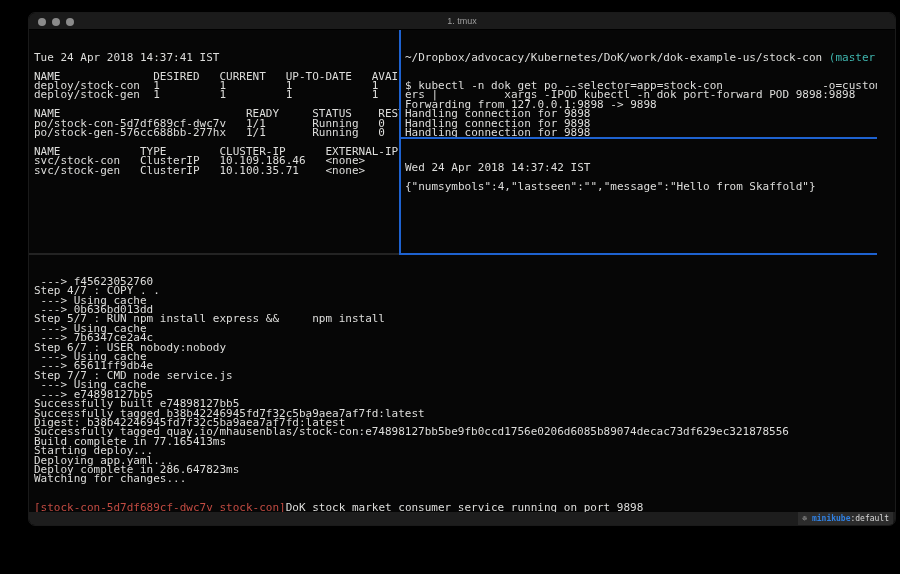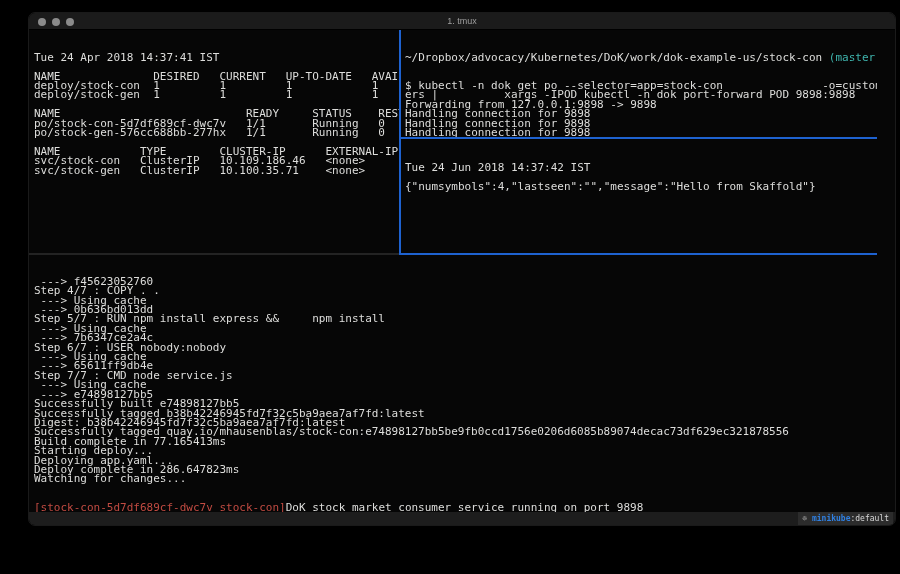--- a/index.html
+++ b/index.html
@@ -94,21 +94,21 @@
     <div><span>~/Dropbox/advocacy/Kubernetes/DoK/work/dok-example-us/stock-con </span><span class="branch">(master)</span><span class="dirty">*</span></div>
     <div>$ kubectl -n dok get po --selector=app=stock-con               -o=custom-columns=:metadata.name --no-head
 ers |          xargs -IPOD kubectl -n dok port-forward POD 9898:9898
 Forwarding from 127.0.0.1:9898 -&gt; 9898
 Handling connection for 9898
 Handling connection for 9898
 Handling connection for 9898</div>
   </div>
 
   <div class="pane pane-clock mono">
-    <div>Tue 24 Jun 2018 14:37:42 IST
+    <div>Wed 24 Apr 2018 14:37:42 IST
 
 {"numsymbols":4,"lastseen":"","message":"Hello from Skaffold"}</div>
   </div>
 
   <div class="border-v"></div>
   <div class="border-h-right-top"></div>
   <div class="border-h-left"></div>
   <div class="border-h-right-bot"></div>
 
   <div class="pane pane-bottom mono">

